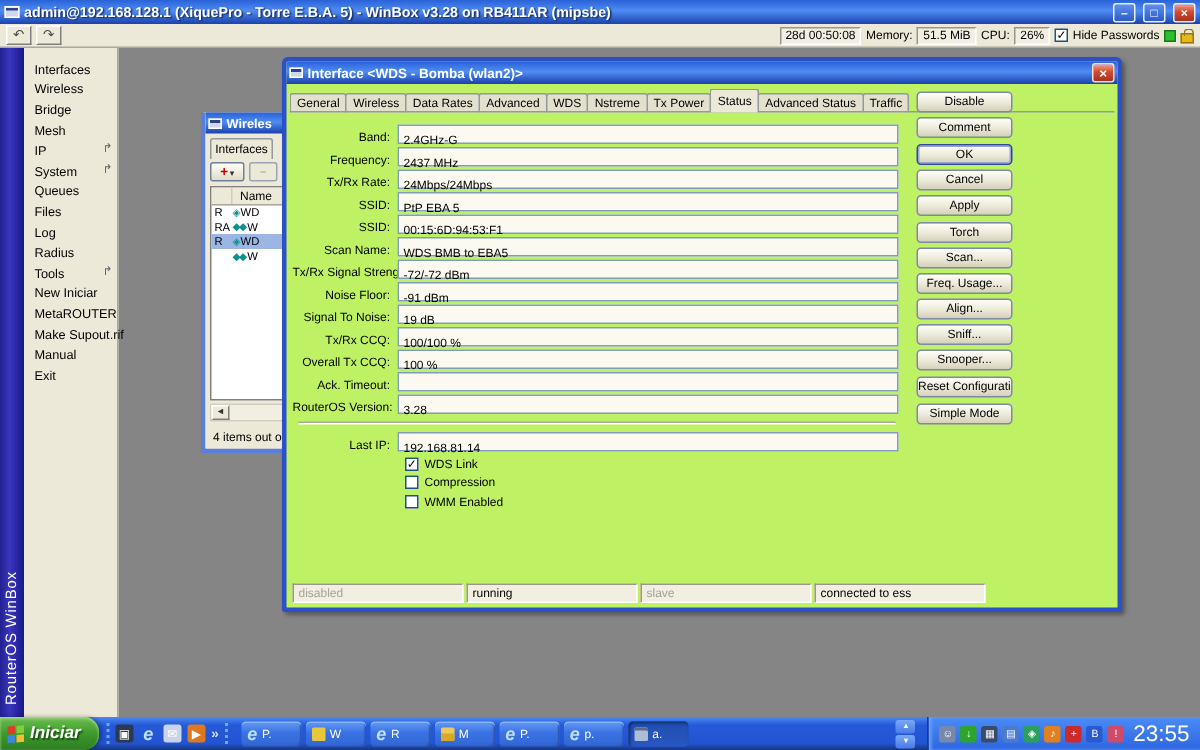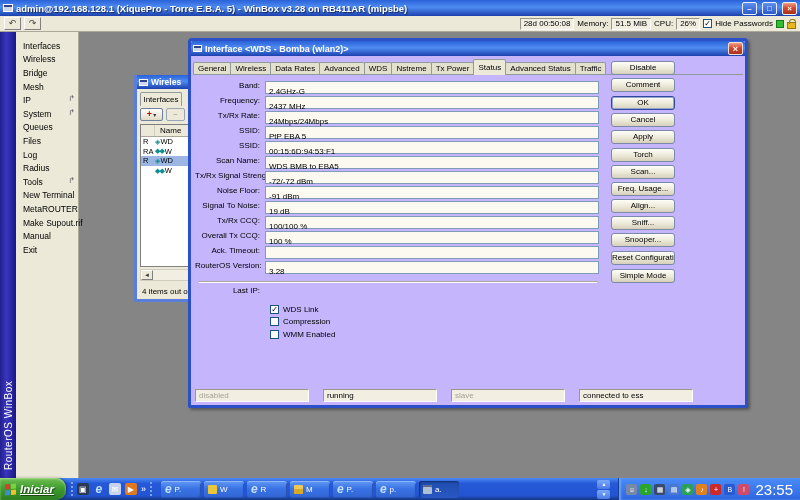--- a/index.html
+++ b/index.html
@@ -72,57 +72,57 @@
   .rname { flex:1; }
   .rright { padding-right:9px; }
   .ww-hscroll { position:absolute; left:3px; right:3px; bottom:18px; height:12px; background:#f2efe2;
     border:1px solid #d0cdbd; display:flex; }
   .scr-btn { width:12px; height:100%; background:#ece9d8; border:1px solid; border-color:#fff #808080 #808080 #fff;
     font-size:6px; line-height:9px; text-align:center; color:#333; }
   .scr-thumb { width:90px; margin-left:auto; background:#d6d2c2; border:1px solid; border-color:#fff #808080 #808080 #fff; }
   .ww-status { position:absolute; left:5px; bottom:3px; font-size:8px; white-space:nowrap; }
 
   
-  #dialog { position:absolute; left:188px; top:38px; width:560px; height:370px; background:#c4b5fd;
+  #dialog { position:absolute; left:188px; top:38px; width:560px; height:370px; background:#bef264;
     border:3px solid #2b50c8; border-radius:4px 4px 2px 2px; z-index:2; box-shadow:2px 2px 3px rgba(0,0,0,.35); }
   .dlg-titlebar { height:15px; background:linear-gradient(180deg,#2a62d8,#4f8cf2 45%,#1b41ad);
     display:flex; align-items:center; gap:3px; padding:0 2px; border-radius:2px 2px 0 0; }
   .dlg-ico { width:9px; height:7px; background:#cfd8ea; border:1px solid #fff; box-shadow:inset 0 2px 0 #33418a; }
   .dlg-title { color:#fff; font-weight:bold; font-size:9px; flex:1; white-space:nowrap; }
   .dlg-close { width:15px; height:13px; border:1px solid #f3ddd5; border-radius:2px; color:#fff; font-size:9px; font-weight:bold;
     display:flex; align-items:center; justify-content:center; background:linear-gradient(#f0a088,#d4492f 45%,#a8301c); }
   .dlg-tabs { position:absolute; left:2px; top:18px; right:2px; height:16px; display:flex; align-items:flex-end; }
   .dlg-tab { height:13px; line-height:12px; padding:0 4px; border:1px solid #919b9c; border-bottom:none;
     border-radius:2px 2px 0 0; background:#e4e0ce; margin-right:-1px; font-size:8px; white-space:nowrap; }
   .dlg-tab.active { height:16px; line-height:15px; background:#ece9d8; position:relative; z-index:1; }
   .dlg-tabline { position:absolute; left:2px; right:2px; top:33px; border-top:1px solid #919b9c; }
   .dlg-fields { position:absolute; left:4px; top:40px; width:404px; }
-  .frow { display:flex; align-items:flex-start; height:15px; }
+  .frow { display:flex; align-items:flex-end; height:15px; }
   .flabel { width:70px; text-align:right; padding-right:5px; font-size:8px; white-space:nowrap; }
   .fval { flex:1; height:13px; background:#fcfaf0; border:1px solid #7f9db9; padding:4px 3px; font-size:8px; line-height:11px; white-space:nowrap; }
   .dlg-sep { position:absolute; left:8px; width:398px; top:240px; border-top:1px solid #aca899; border-bottom:1px solid #fff; }
   .dlg-lastip { position:absolute; left:4px; top:245px; width:404px; }
   .dlg-checks { position:absolute; left:79px; top:262px; }
   .check-row { display:flex; align-items:center; gap:4px; height:12.5px; font-size:8px; }
   .dlg-buttons { position:absolute; left:420px; top:20px; width:64px; }
   .btn-group { margin-bottom:4px; }
   .dlg-btn { width:64px; height:14px; margin-bottom:3px; background:linear-gradient(#fffef8,#ece9d8 55%,#d6cfba);
     border:1px solid #7a8aa8; border-radius:3px; font-size:8px; text-align:center; line-height:12px; white-space:nowrap; overflow:hidden; }
   .dlg-btn.default { border-color:#30489c; box-shadow:0 0 0 1px #93a7d0 inset; }
-  .dlg-status { position:absolute; left:4px; bottom:3px; display:flex; gap:14px; }
+  .dlg-status { position:absolute; left:4px; bottom:3px; display:flex; gap:2px; }
   .seg { width:114px; height:13px; border:1px solid; border-color:#9a968a #fff #fff #9a968a; background:#f2efe2;
     padding:1px 3px; font-size:8px; white-space:nowrap; overflow:hidden; }
   .seg.dim { color:#a5a198; }
 
   
   #taskbar { position:absolute; left:0; top:478px; width:800px; height:22px;
     background:linear-gradient(#4a8af2,#2659d8 25%,#2254d2 80%,#16367e); display:flex; align-items:center; }
   #start-btn { height:22px; background:linear-gradient(#6fbe52,#3d9a2d 50%,#2e7d22); border-radius:0 10px 10px 0;
     display:flex; align-items:center; gap:4px; padding:0 12px 0 5px; color:#fff; font-weight:bold; font-style:italic;
-    font-size:11.5px; text-shadow:1px 1px 1px #1a4a12; box-shadow:inset 0 1px 2px #a8dc8a, 2px 0 3px rgba(0,0,0,.3);text-decoration:underline; }
+    font-size:11.5px; text-shadow:1px 1px 1px #1a4a12; box-shadow:inset 0 1px 2px #a8dc8a, 2px 0 3px rgba(0,0,0,.3); }
   .flag { width:11px; height:11px; display:grid; grid-template:1fr 1fr / 1fr 1fr; gap:1px; transform:skewY(-6deg); }
   .flag i:nth-child(1){background:#e03a2a;} .flag i:nth-child(2){background:#7ad13a;}
   .flag i:nth-child(3){background:#3a8ae0;} .flag i:nth-child(4){background:#f0c030;}
   #quicklaunch { display:flex; align-items:center; gap:4px; padding:0 5px; }
   .ql-sep { width:2px; height:15px; background:repeating-linear-gradient(180deg,#7aa2ee 0 2px,transparent 2px 4px); }
   .ql-icon { width:12px; height:12px; border-radius:2px; display:flex; align-items:center; justify-content:center;
     color:#fff; font-size:8px; }
   .e-glyph { color:#bfe0ff; font-weight:bold; font-style:italic; font-size:12px; line-height:10px; }
   .overflow { color:#cfe0ff; font-size:9px; font-weight:bold; }
   #tasks { display:flex; gap:3px; margin-left:4px; }
@@ -201,21 +201,21 @@
       <span>Log</span>
     </div>
     <div class="side-item">
       <span>Radius</span>
     </div>
     <div class="side-item">
       <span>Tools</span>
       <span class="sub">↱</span>
     </div>
     <div class="side-item">
-      <span>New Terminal</span>
+      <span>New Iniciar</span>
     </div>
     <div class="side-item">
       <span>MetaROUTER</span>
     </div>
     <div class="side-item">
       <span>Make Supout.rif</span>
     </div>
     <div class="side-item">
       <span>Manual</span>
     </div>
@@ -350,20 +350,21 @@
       </div>
       <div class="frow">
         <span class="flabel">RouterOS Version:</span>
         <span class="fval">3.28</span>
       </div>
     </div>
   <div class="dlg-sep"></div>
   <div class="dlg-lastip">
     <div class="frow">
       <span class="flabel">Last IP:</span>
+      <span class="fval">192.168.81.14</span>
     </div>
   </div>
   <div class="dlg-checks" id="dlg-checks">
       <div class="check-row">
         <span class="cbx">✓</span>
         <span>WDS Link</span>
       </div>
       <div class="check-row">
         <span class="cbx"></span>
         <span>Compression</span>

